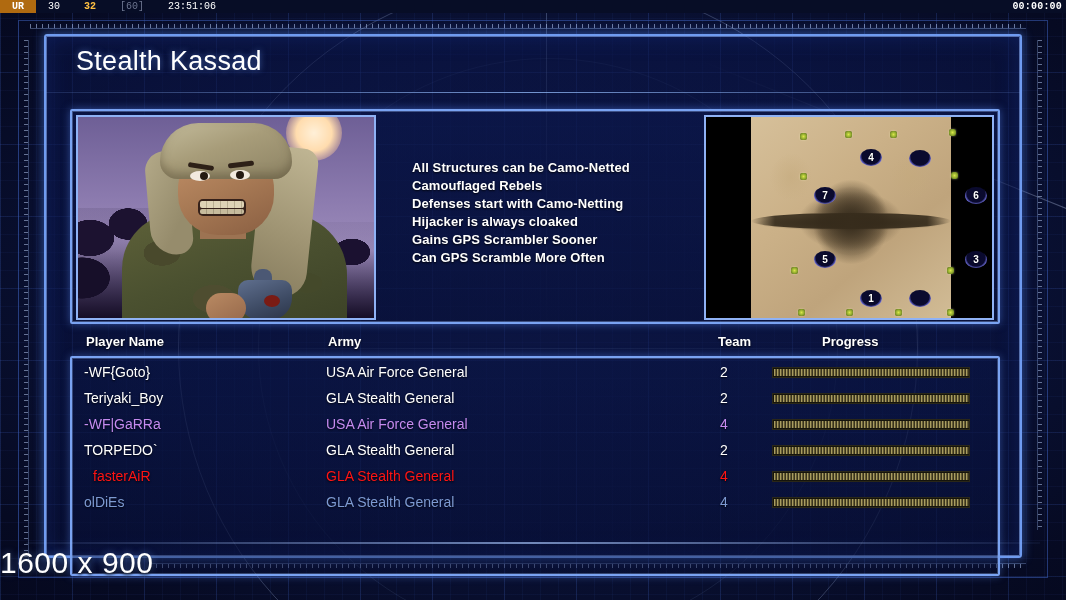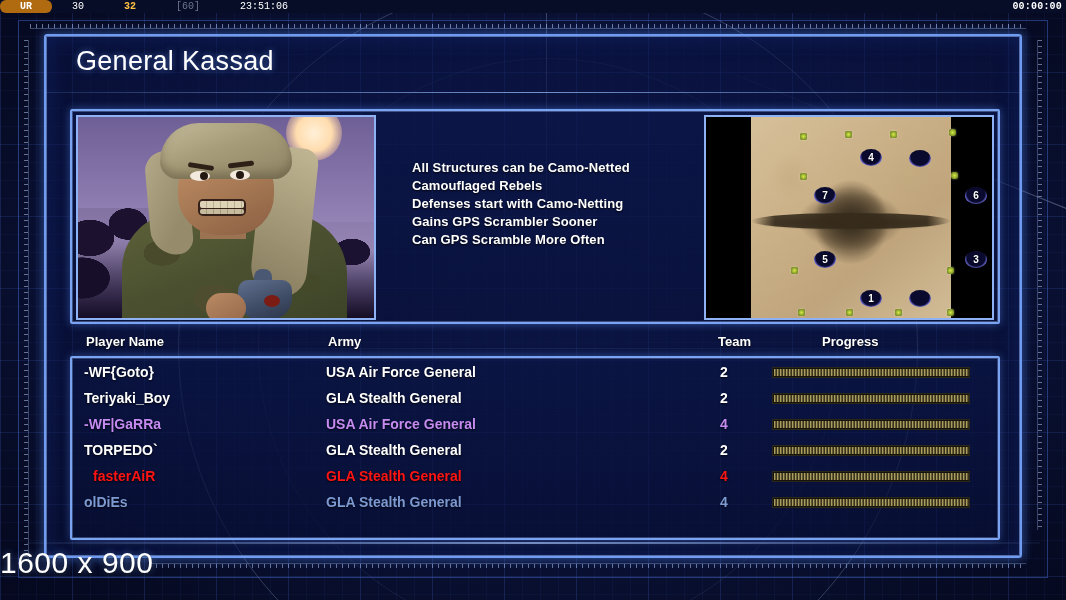--- a/index.html
+++ b/index.html
@@ -64,21 +64,21 @@
 
   
   .topbar {
     position: absolute; left: 0; top: 0; width: 1066px; height: 13px;
     background: #070d26;
     font-family: "Liberation Mono", monospace;
     font-size: 10px; line-height: 13px;
     white-space: nowrap;
     z-index: 40;
   }
-  .topbar .seg { display: inline-block; padding: 0 20px; border-radius: 6px; }
+  .topbar .seg { display: inline-block; padding: 0 12px; }
   .tb-ur { color: #ffffff; background: #b06a10; font-weight: bold; }
   .tb-white { color: #ffffff; }
   .tb-orange { color: #ffc043; font-weight: bold; }
   .tb-dim { color: #6d7590; }
   .topbar .right {
     position: absolute; right: 4px; top: 0;
     color: #ffffff; font-weight: bold; letter-spacing: 0.2px;
   }
 
   
@@ -332,27 +332,26 @@
     color: #ffffff; font-size: 13px; font-weight: bold;
     text-shadow: 0 1px 2px rgba(0,0,0,0.85);
   }
   .table-head .col { position: absolute; }
   .c-name { left: 16px; }
   .c-army { left: 258px; }
   .c-team { left: 648px; }
   .c-prog { left: 728px; margin-left: 24px; }
 
   .table-box {
-    position: absolute; left: 24px; top: 320px; width: 930px; height: 184px;
+    position: absolute; left: 24px; top: 320px; width: 930px; height: 220px;
     border: 2px solid #7aa3f2;
     border-radius: 2px;
     background: linear-gradient(180deg, rgba(10,22,72,0.42), rgba(7,14,52,0.42));
     box-shadow: 0 0 8px rgba(90,140,245,0.45), inset 0 0 0 1px rgba(160,195,255,0.3);
     overflow: hidden;
-    font-weight: bold;
   }
   .prow {
     position: relative; height: 24px; margin-top: 2px;
     font-size: 14px;
   }
   .prow .pn, .prow .pa, .prow .pt {
     position: absolute; top: 0; line-height: 24px;
     text-shadow: 0 1px 2px rgba(0,0,0,0.8);
     white-space: nowrap;
   }
@@ -410,21 +409,21 @@
   </div>
 
   <div class="outer-frame"></div>
   <div class="ruler ruler-top"></div>
   <div class="ruler ruler-bottom"></div>
   <div class="ruler ruler-left"></div>
   <div class="ruler ruler-right"></div>
 
   <div class="main-panel">
 
-    <div class="panel-title">General Kassad</div>
+    <div class="panel-title">Stealth Kassad</div>
     <div class="title-rule"></div>
 
     <div class="info-box">
 
       <div class="portrait">
         <div class="portrait-sky"></div>
         <div class="sun"></div>
         <div class="foliage-l"></div>
         <div class="foliage-r"></div>
         <div class="body-torso"></div>
@@ -446,20 +445,21 @@
         <div class="teapot-lid"></div>
         <div class="teapot"></div>
         <div class="teapot-red"></div>
         <div class="hand"></div>
       </div>
 
       <div class="bullets">
         <div>All Structures can be Camo-Netted</div>
         <div>Camouflaged Rebels</div>
         <div>Defenses start with Camo-Netting</div>
+        <div>Hijacker is always cloaked</div>
         <div>Gains GPS Scrambler Sooner</div>
         <div>Can GPS Scramble More Often</div>
       </div>
 
       <div class="minimap-wrap">
         <div class="minimap-terrain">
           <div class="mm-darkcore"></div>
           <div class="mm-darkband"></div>
           <div id="mm-markers">
               <div class="supply" style="left: 49px; top: 16px;"></div>

